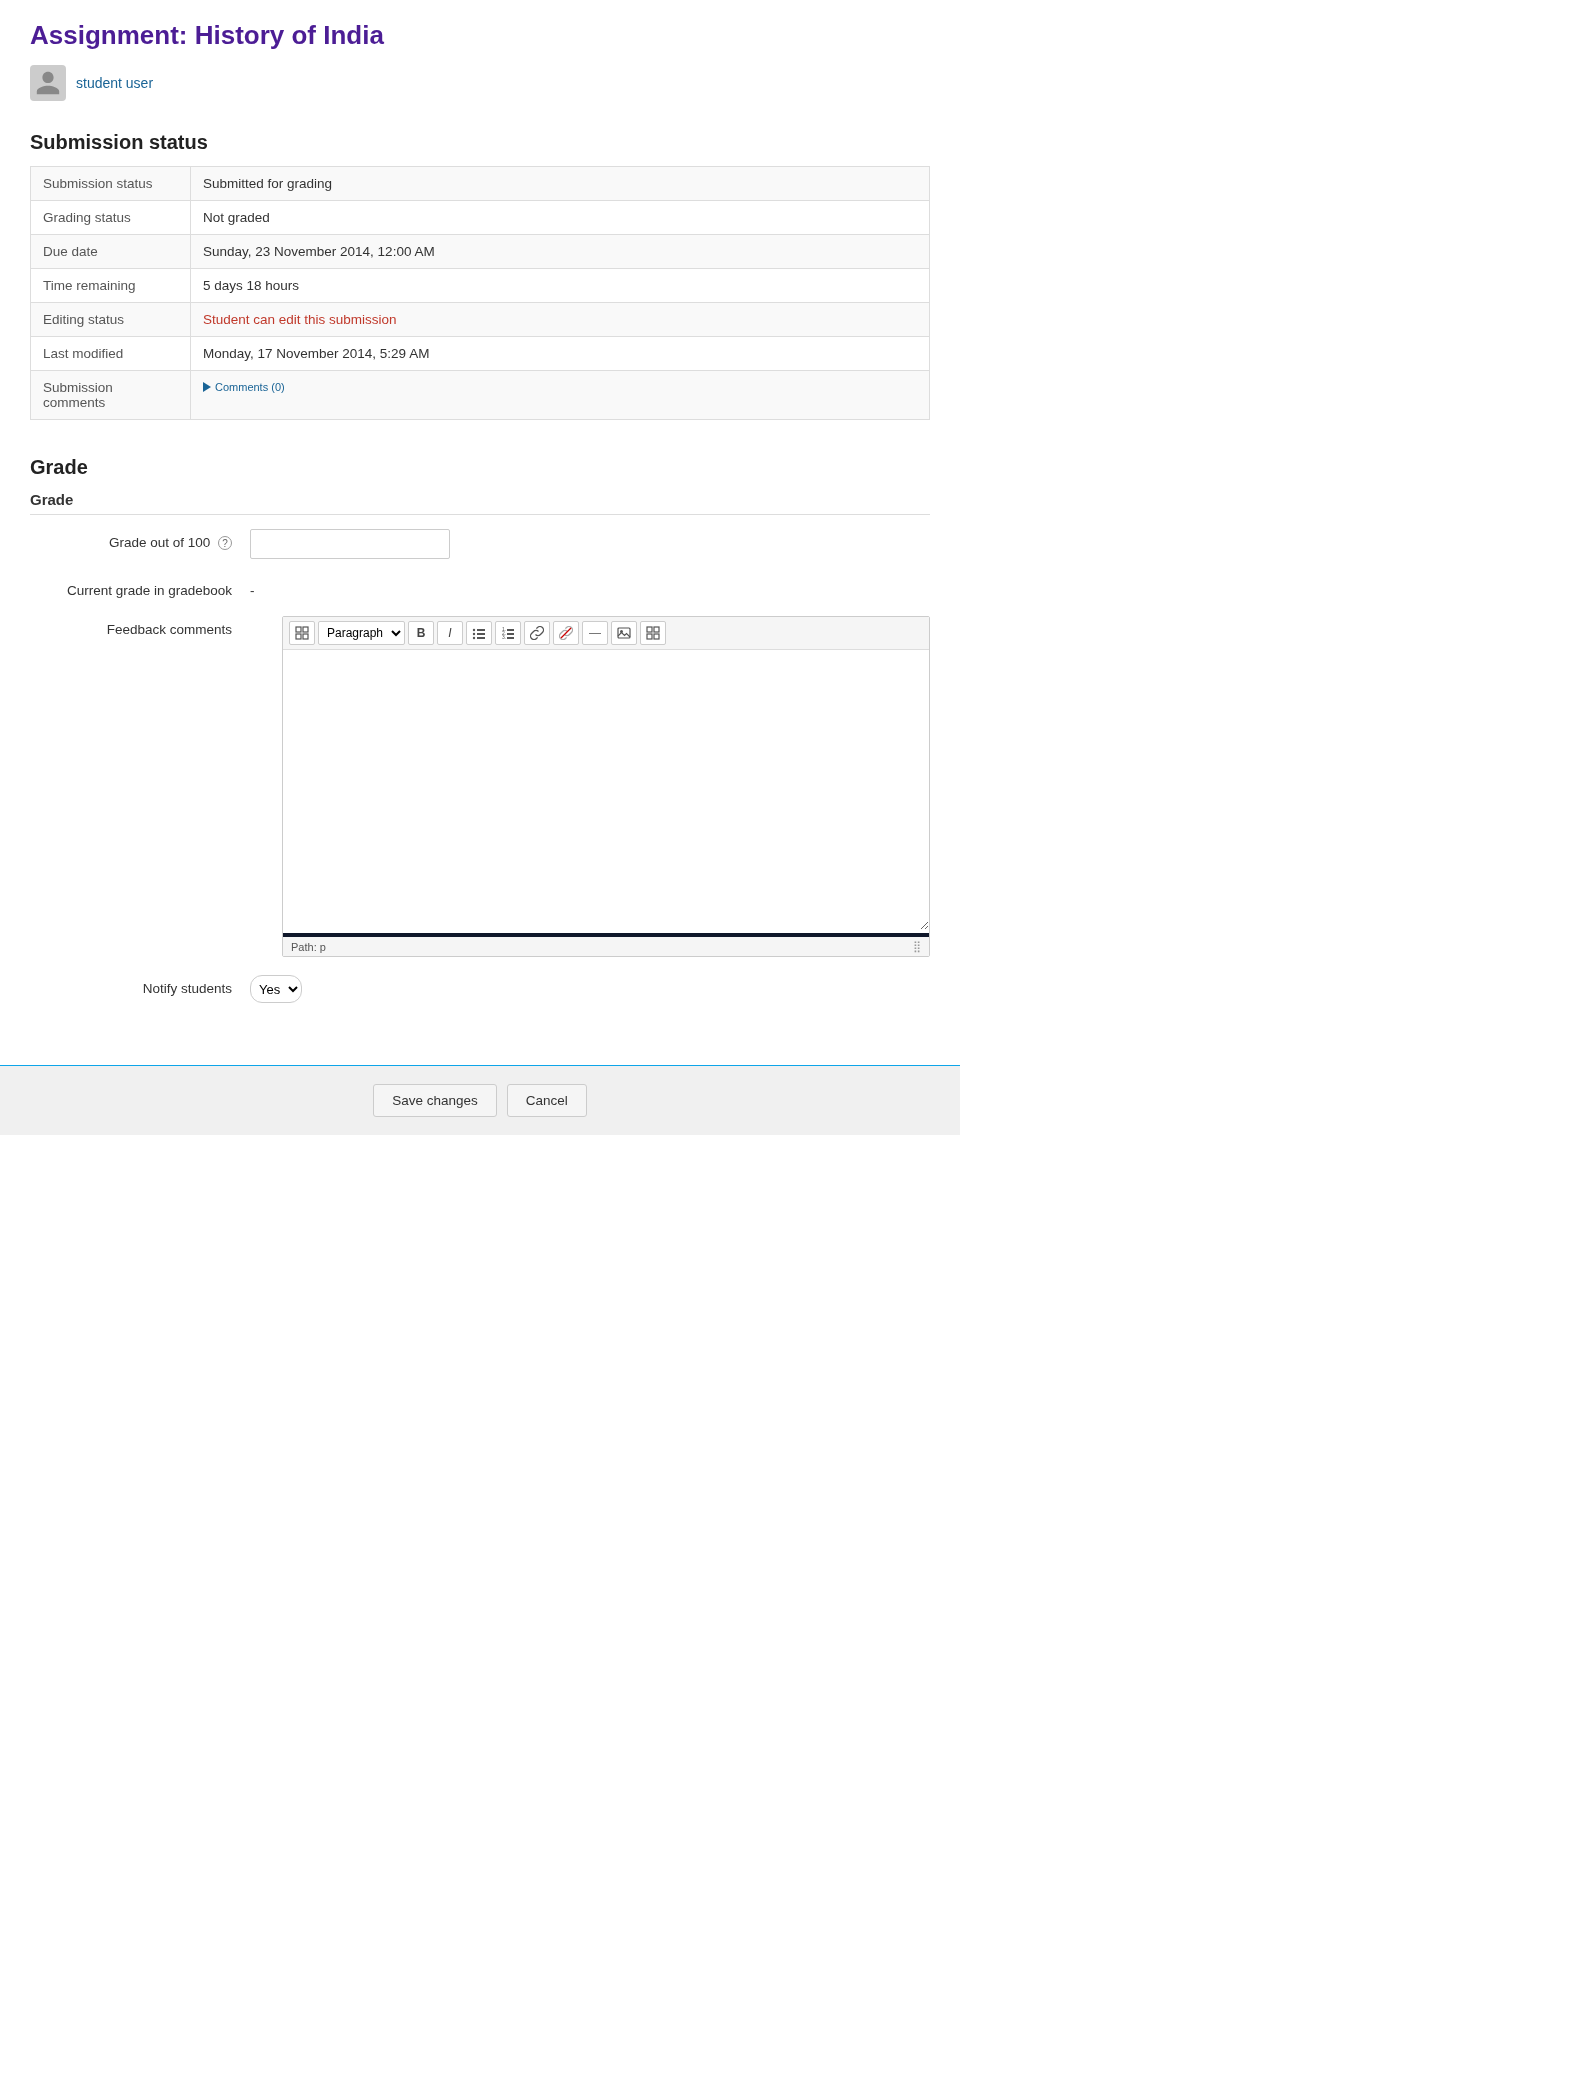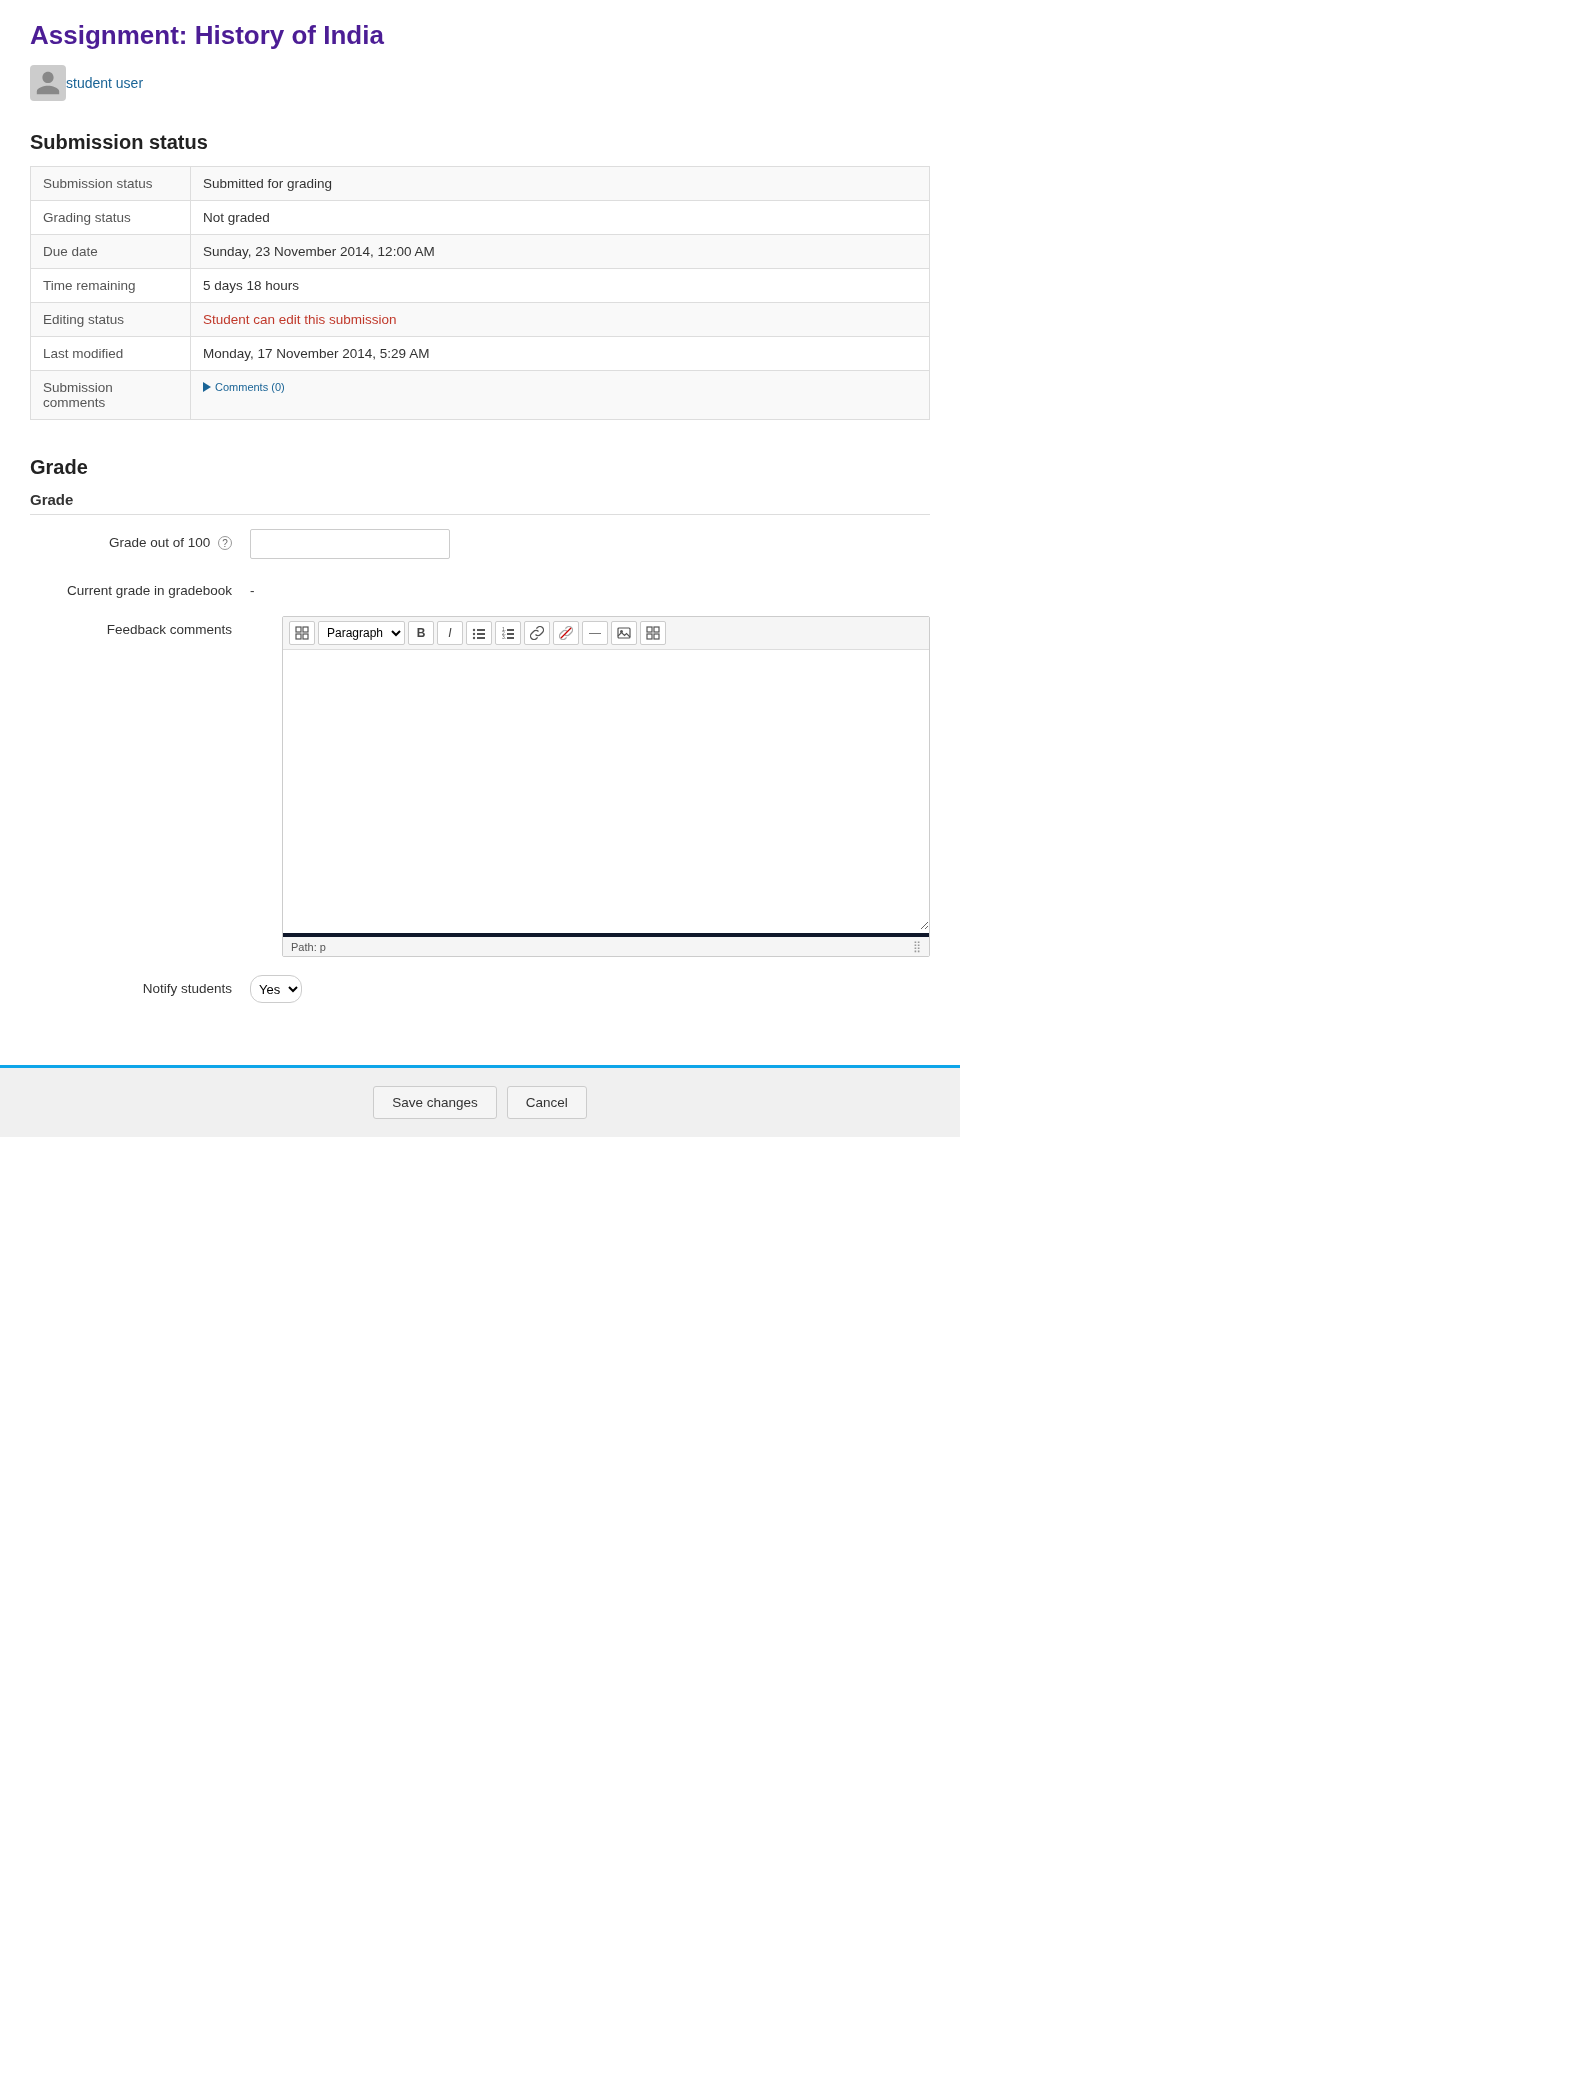--- a/index.html
+++ b/index.html
@@ -21,20 +21,21 @@
       font-size: 26px;
       font-weight: bold;
       margin-bottom: 14px;
       color: #4c1d95;
     }
 
     .user-info {
       display: flex;
       align-items: center;
       margin-bottom: 30px;
+      gap: 10px;
     }
 
     .avatar {
       width: 36px;
       height: 36px;
       border-radius: 4px;
       background: #ccc;
       display: flex;
       align-items: center;
       justify-content: center;
@@ -258,21 +259,21 @@
       border: 1px solid #ccc;
       padding: 0 4px;
       font-size: 13px;
       border-radius: 12px;
       background: #fff;
       cursor: pointer;
     }
 
     .form-actions {
       background: #f0f0f0;
-      border-top: 3px solid #0ea5e9;
+      border-top: 1px solid #0ea5e9;
       padding: 18px 0;
       display: flex;
       justify-content: center;
       gap: 10px;
       margin-top: 20px;
       margin-left: -30px;
       margin-right: -30px;
       padding-left: 30px;
       padding-right: 30px;
     }

